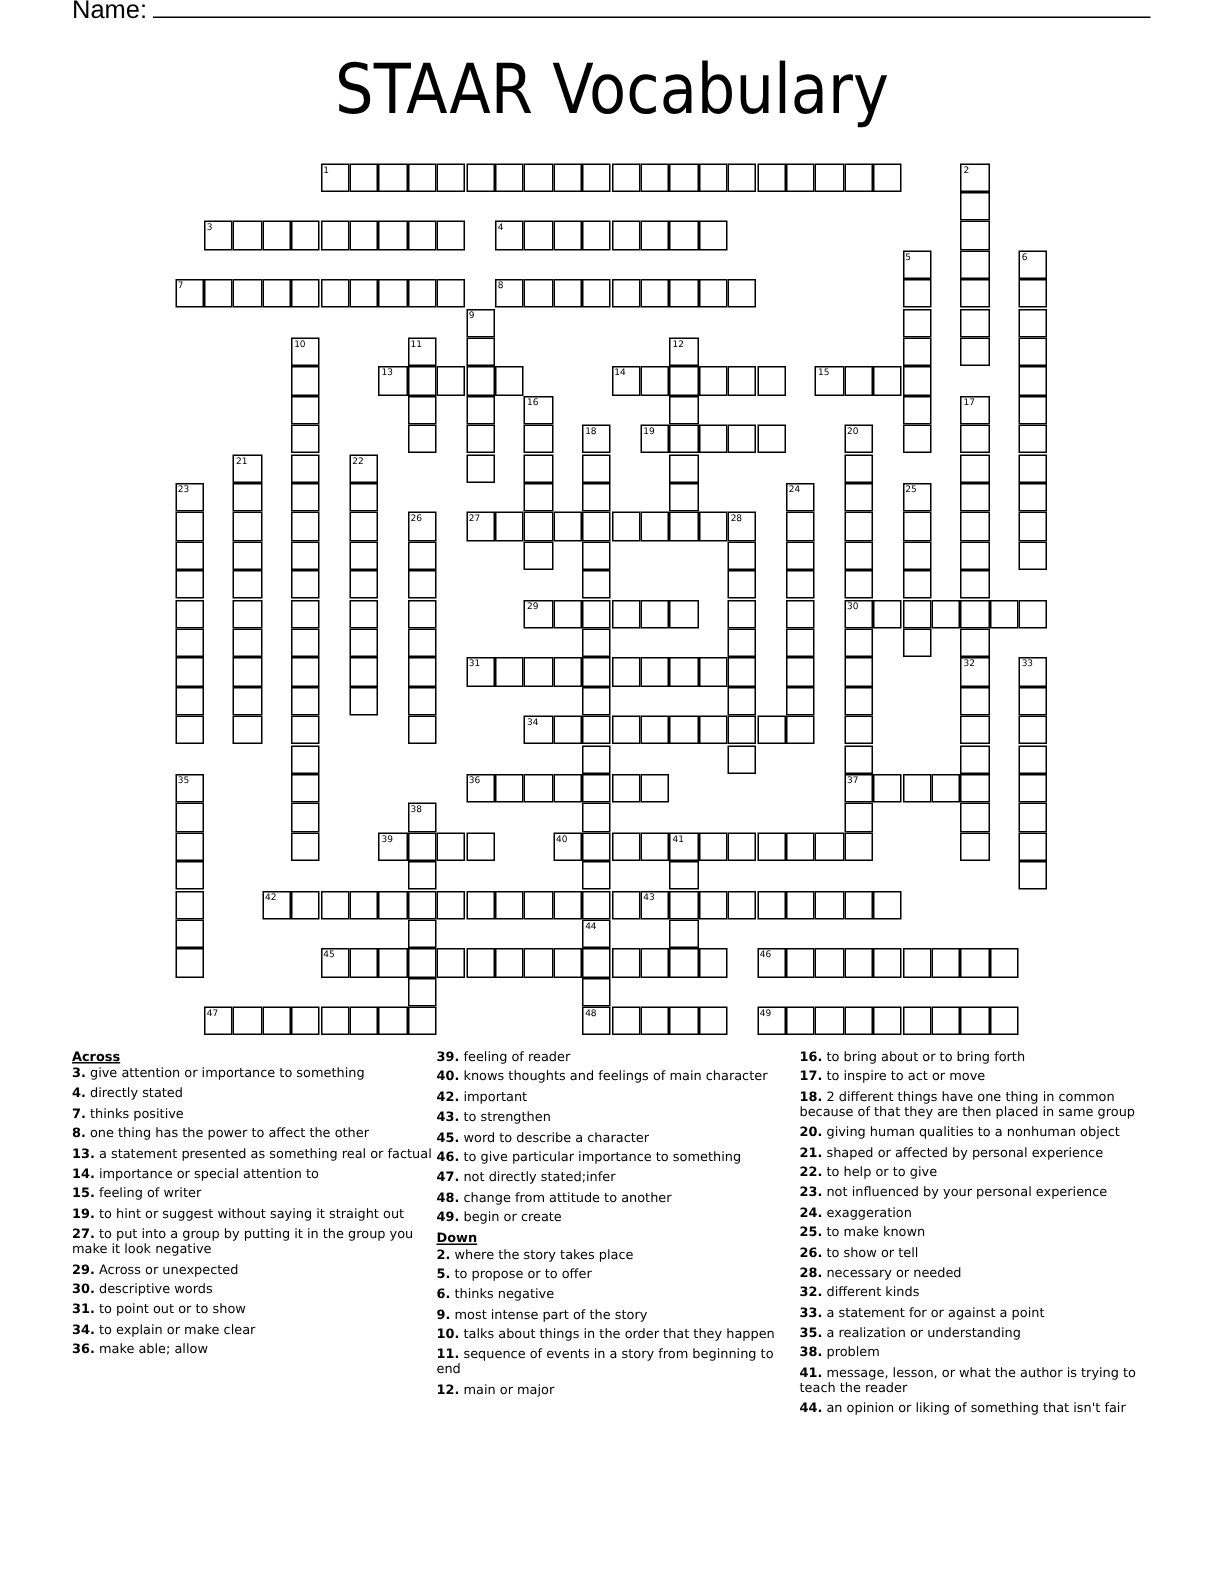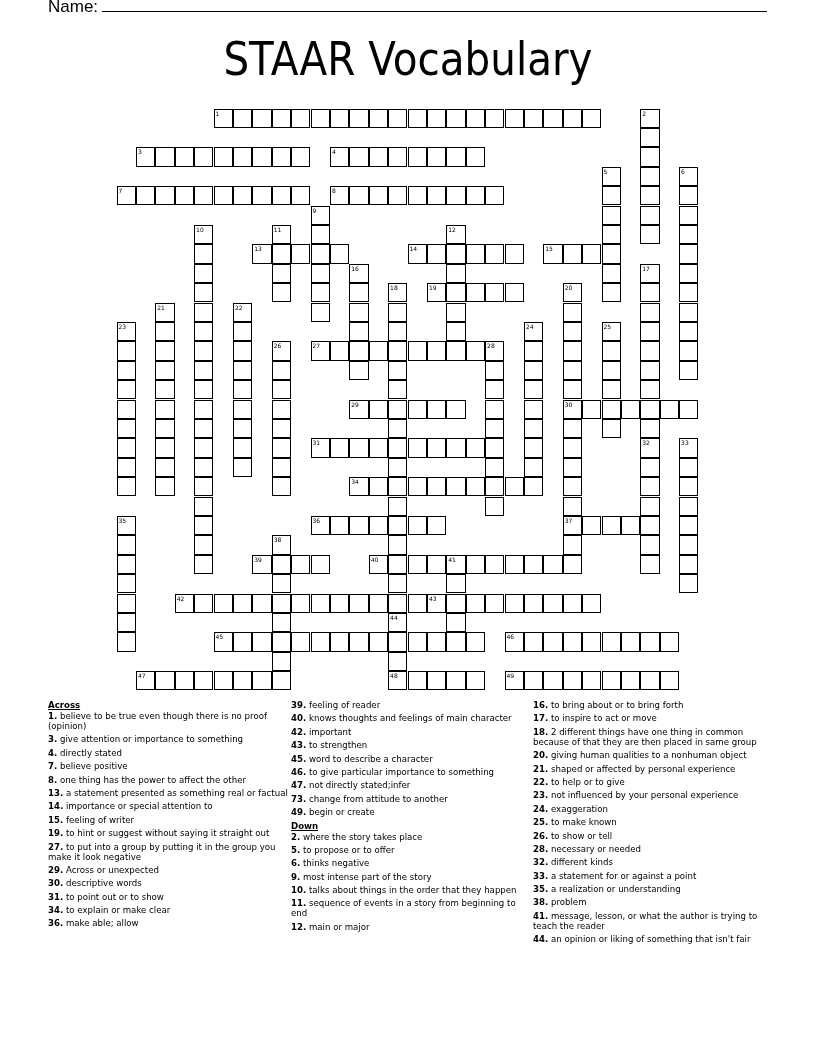--- a/index.html
+++ b/index.html
@@ -508,45 +508,44 @@
     <div class="cell" style="left: 329.8px; top: 504.4px;"></div>
     <div class="cell" style="left: 271.6px; top: 504.4px;">
       <span class="num">44</span>
     </div>
     <div class="cell" style="left: 271.6px; top: 543.2px;"></div>
   </div>
 
 <div class="clues">
   <div class="col" id="col1" style="left:48px; width:240px;">
       <div class="heading">Across</div>
-      <div class="clue"><b>1.</b><span> believe to be true even though there is no proof (opinion)</span></div>
       <div class="clue"><b>3.</b><span> give attention or importance to something</span></div>
       <div class="clue"><b>4.</b><span> directly stated</span></div>
-      <div class="clue"><b>7.</b><span> believe positive</span></div>
+      <div class="clue"><b>7.</b><span> thinks positive</span></div>
       <div class="clue"><b>8.</b><span> one thing has the power to affect the other</span></div>
       <div class="clue"><b>13.</b><span> a statement presented as something real or factual</span></div>
       <div class="clue"><b>14.</b><span> importance or special attention to</span></div>
       <div class="clue"><b>15.</b><span> feeling of writer</span></div>
       <div class="clue"><b>19.</b><span> to hint or suggest without saying it straight out</span></div>
       <div class="clue"><b>27.</b><span> to put into a group by putting it in the group you make it look negative</span></div>
       <div class="clue"><b>29.</b><span> Across or unexpected</span></div>
       <div class="clue"><b>30.</b><span> descriptive words</span></div>
       <div class="clue"><b>31.</b><span> to point out or to show</span></div>
       <div class="clue"><b>34.</b><span> to explain or make clear</span></div>
       <div class="clue"><b>36.</b><span> make able; allow</span></div>
     </div>
   <div class="col" id="col2" style="left:291px; width:236px;">
       <div class="clue"><b>39.</b><span> feeling of reader</span></div>
       <div class="clue"><b>40.</b><span> knows thoughts and feelings of main character</span></div>
       <div class="clue"><b>42.</b><span> important</span></div>
       <div class="clue"><b>43.</b><span> to strengthen</span></div>
       <div class="clue"><b>45.</b><span> word to describe a character</span></div>
       <div class="clue"><b>46.</b><span> to give particular importance to something</span></div>
       <div class="clue"><b>47.</b><span> not directly stated;infer</span></div>
-      <div class="clue"><b>73.</b><span> change from attitude to another</span></div>
+      <div class="clue"><b>48.</b><span> change from attitude to another</span></div>
       <div class="clue"><b>49.</b><span> begin or create</span></div>
       <div class="heading">Down</div>
       <div class="clue"><b>2.</b><span> where the story takes place</span></div>
       <div class="clue"><b>5.</b><span> to propose or to offer</span></div>
       <div class="clue"><b>6.</b><span> thinks negative</span></div>
       <div class="clue"><b>9.</b><span> most intense part of the story</span></div>
       <div class="clue"><b>10.</b><span> talks about things in the order that they happen</span></div>
       <div class="clue"><b>11.</b><span> sequence of events in a story from beginning to end</span></div>
       <div class="clue"><b>12.</b><span> main or major</span></div>
     </div>

